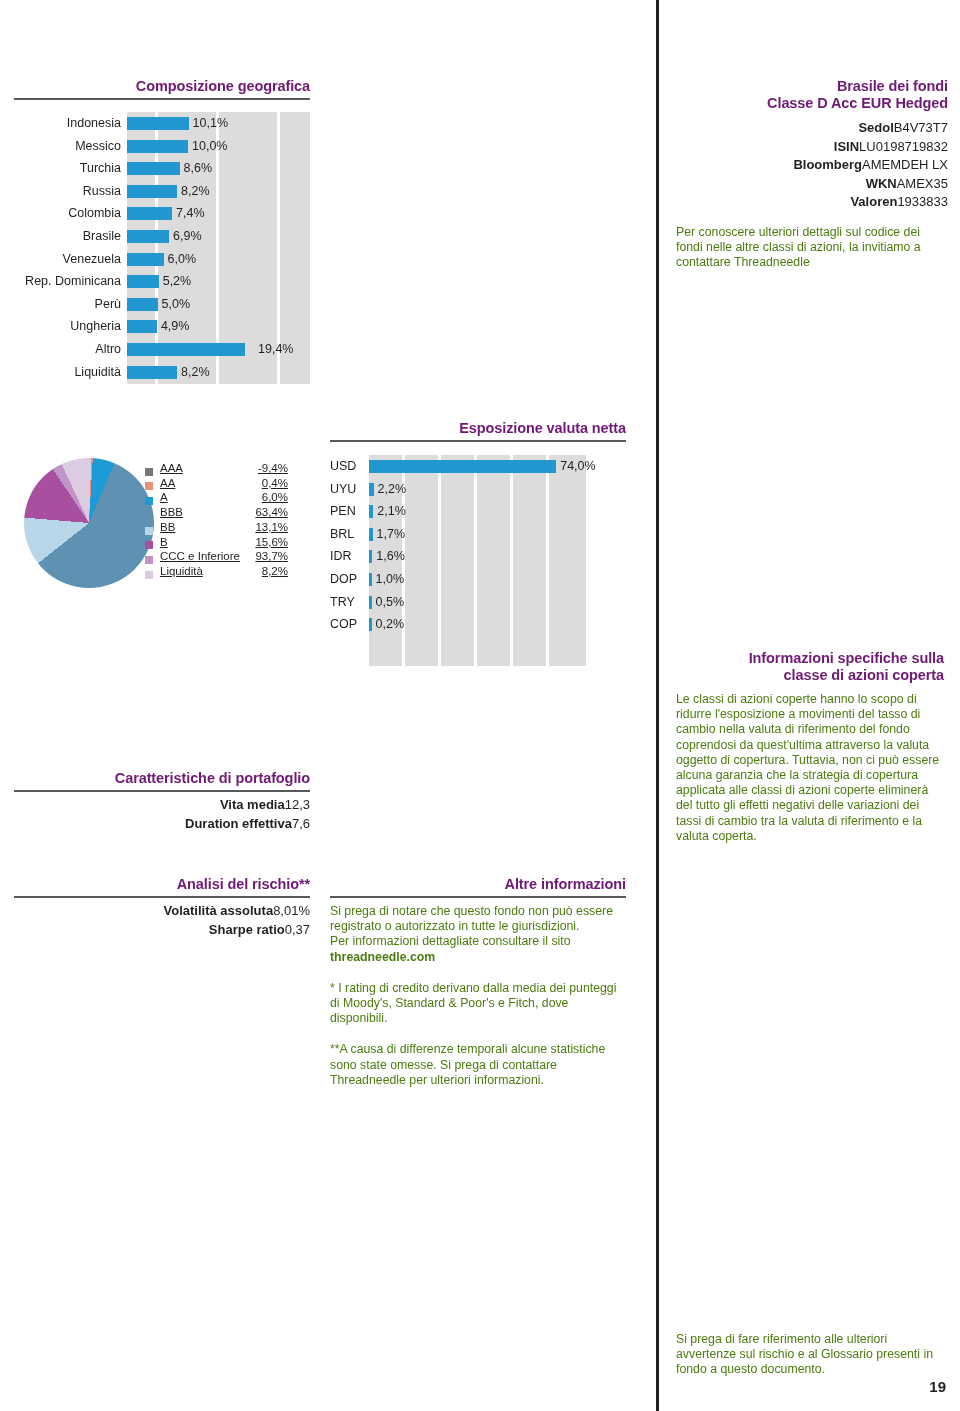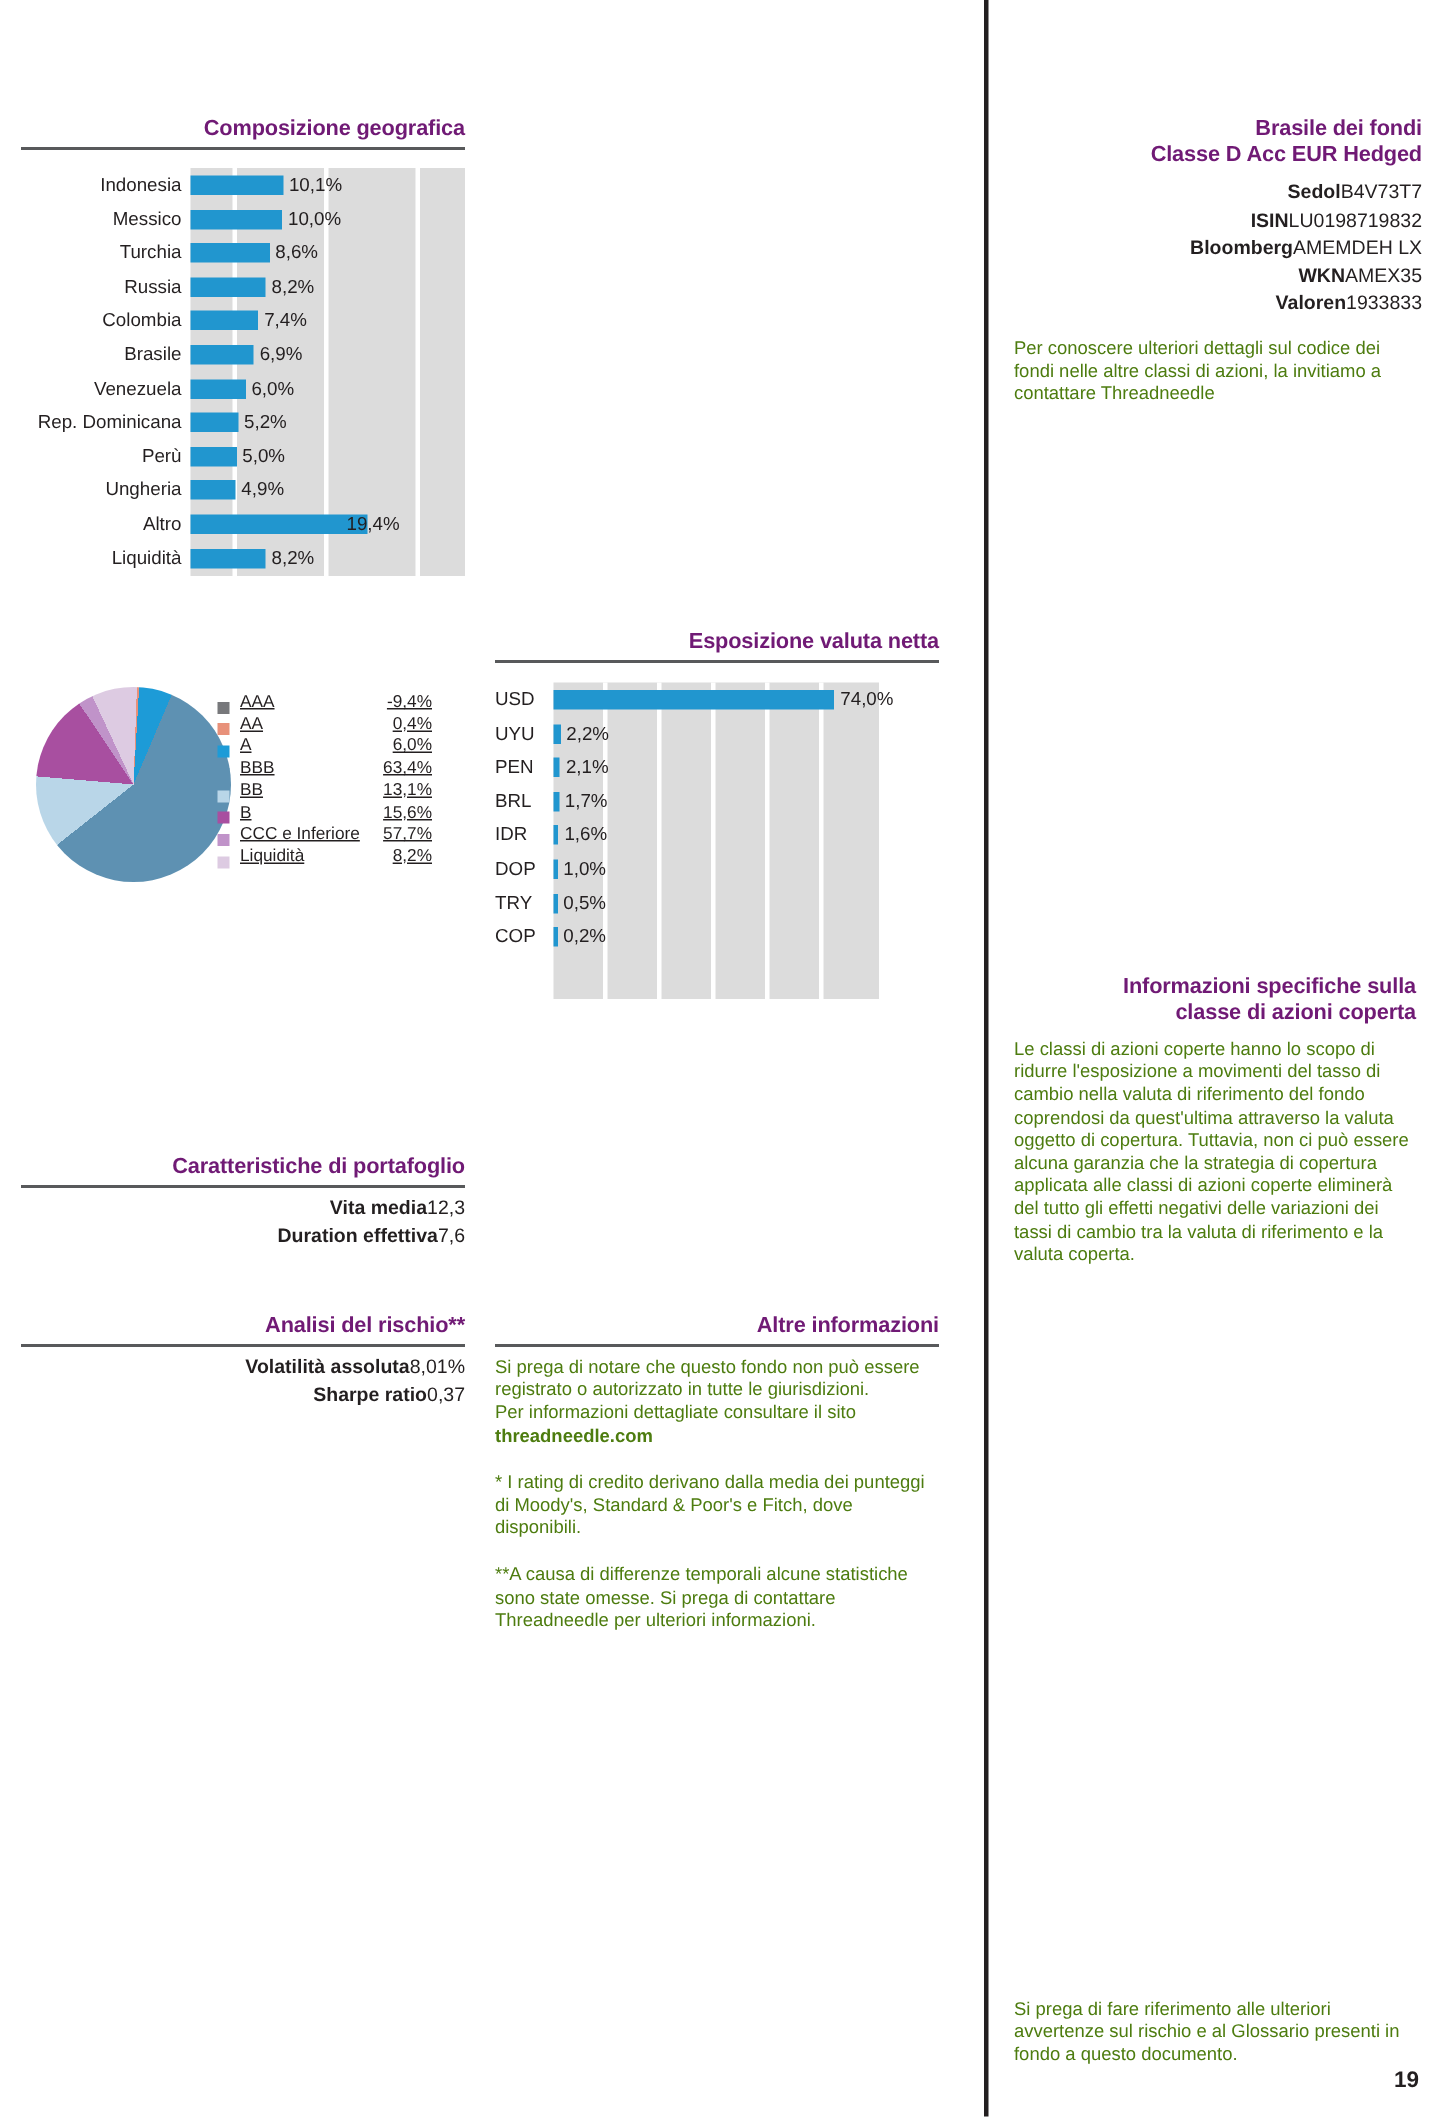--- a/index.html
+++ b/index.html
@@ -123,21 +123,21 @@
           <div class="val" style="left:161.5px;">5,0%</div>
         </div>
         <div class="row">
           <div class="nm">Ungheria</div>
           <div class="bar" style="width:29.9px;"></div>
           <div class="val" style="left:160.9px;">4,9%</div>
         </div>
         <div class="row">
           <div class="nm">Altro</div>
           <div class="bar" style="width:118.3px;"></div>
-          <div class="val" style="left:231px;">19,4%</div>
+          <div class="val" style="left:258px;">19,4%</div>
         </div>
         <div class="row">
           <div class="nm">Liquidità</div>
           <div class="bar" style="width:50.0px;"></div>
           <div class="val" style="left:181.0px;">8,2%</div>
         </div>
       </div>
   </div>
 
   <div style="position:absolute;left:676px;top:78px;width:272px;">
@@ -198,21 +198,21 @@
         <span class="lg-val">13,1%</span>
       </div>
       <div class="legend-row">
         <span class="sw" style="background:#a84fa0;"></span>
         <span class="lg-name">B</span>
         <span class="lg-val">15,6%</span>
       </div>
       <div class="legend-row">
         <span class="sw" style="background:#c093c9;"></span>
         <span class="lg-name">CCC e Inferiore</span>
-        <span class="lg-val">57,7%</span>
+        <span class="lg-val">93,7%</span>
       </div>
       <div class="legend-row">
         <span class="sw" style="background:#ddcbe2;"></span>
         <span class="lg-name">Liquidità</span>
         <span class="lg-val">8,2%</span>
       </div>
     </div>
 
   <div style="position:absolute;left:330px;top:420px;width:296px;">
     <div class="sec-title">Esposizione valuta netta</div>

